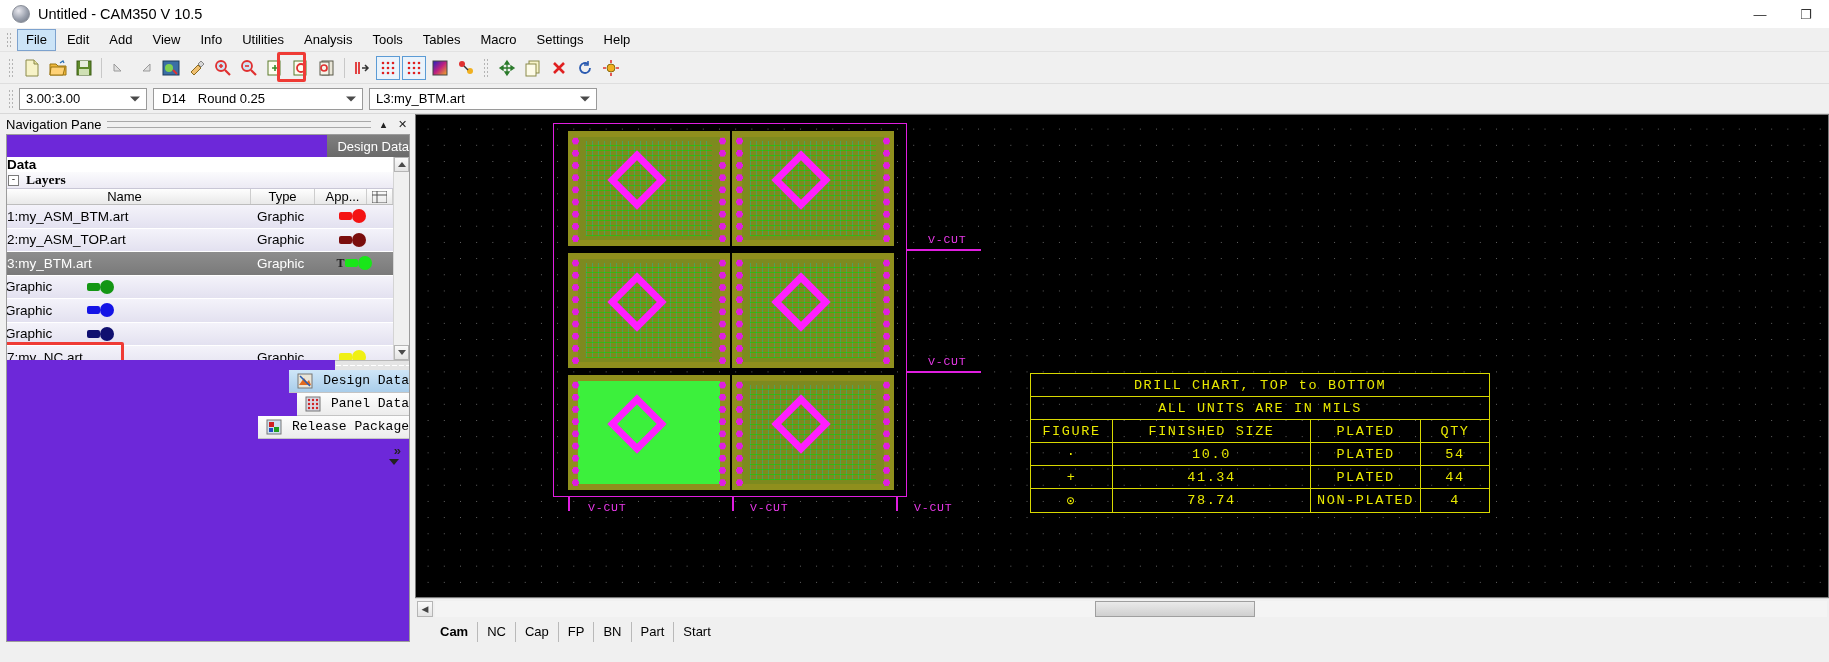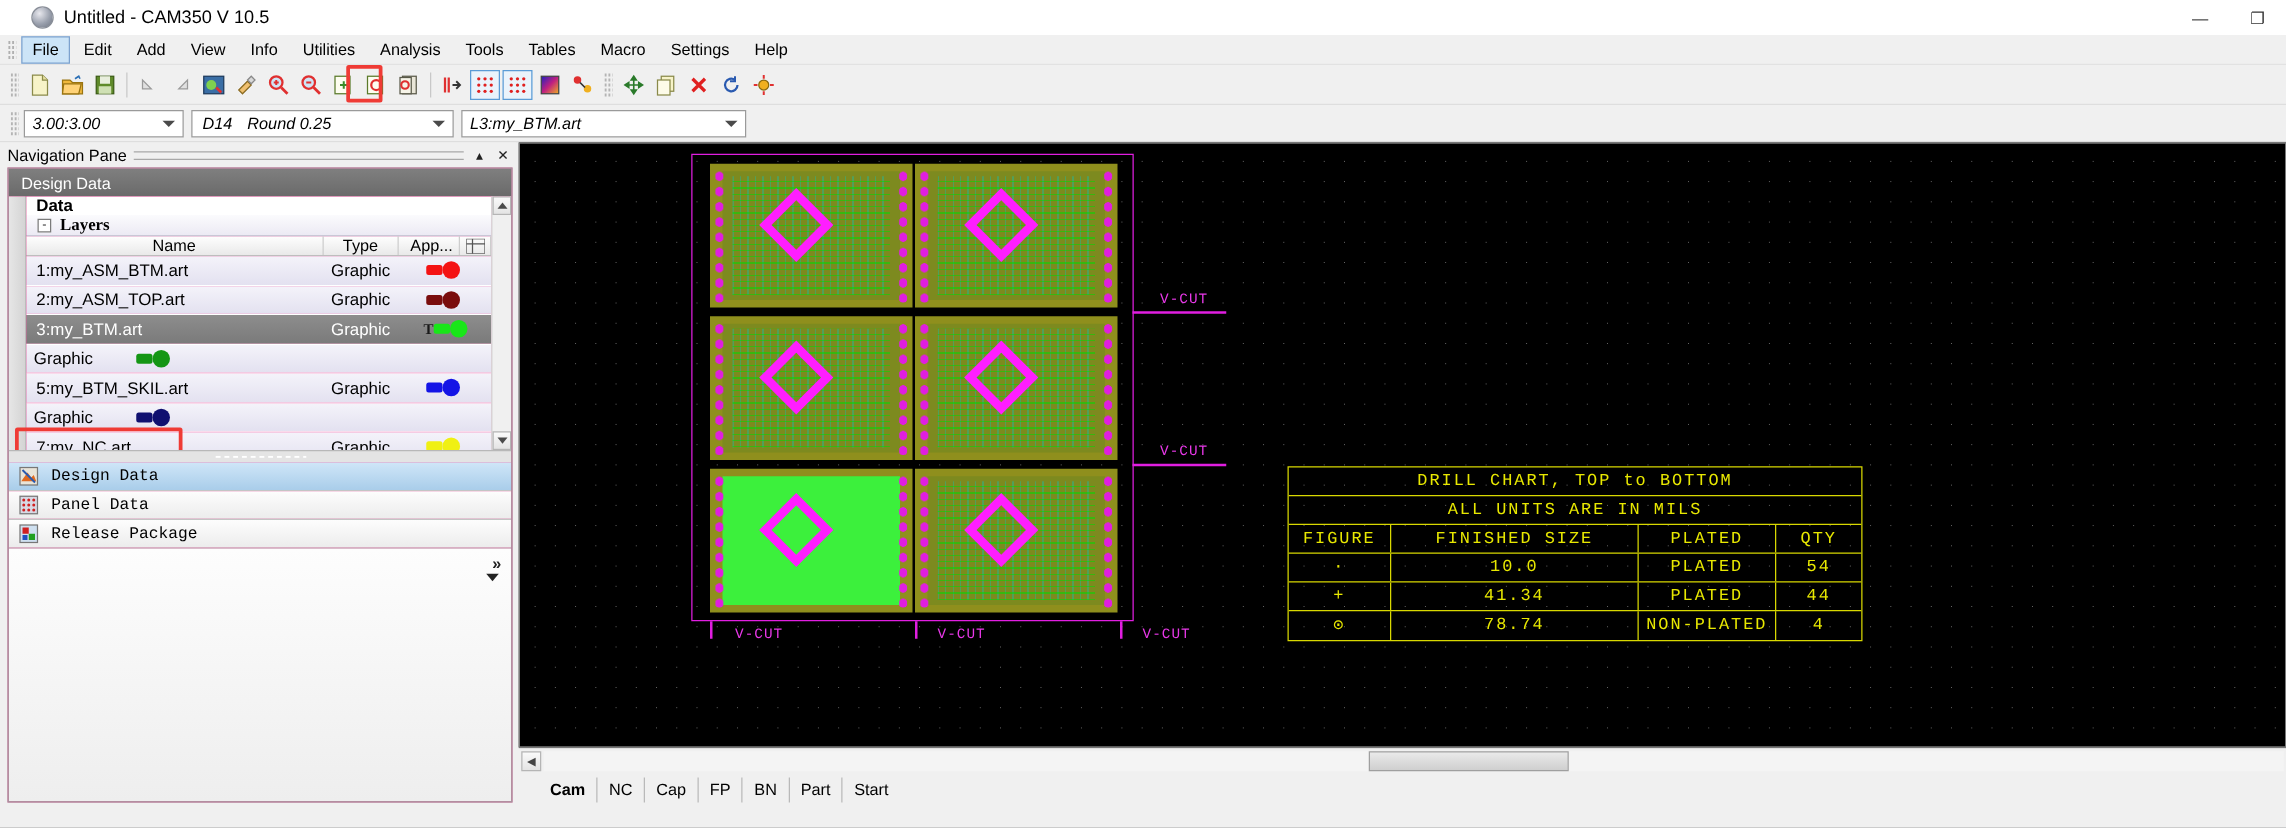--- a/index.html
+++ b/index.html
@@ -9,21 +9,21 @@
     overflow: hidden;
     font-family: "Liberation Sans", sans-serif;
     background: #ffffff;
   }
   .app { width: 1829px; height: 662px; position: relative; background:#f0f0f0; }
 
   
   .titlebar {
     height: 28px; background: #ffffff;
     display: flex; align-items: center;
-    padding-left: 25px; position: relative;
+    padding-left: 12px; position: relative;
   }
   .titlebar .appicon {
     width: 18px; height: 18px; border-radius: 50%;
     background: radial-gradient(circle at 35% 30%, #e8e8ee 0%, #9aa0ad 55%, #6d7380 100%);
     border: 1px solid #8a8f99; margin-right: 8px; flex: 0 0 auto;
   }
   .titlebar .title {
     font-size: 14.5px; color: #000; white-space: nowrap;
   }
   .wincontrols {
@@ -78,21 +78,21 @@
   
   .comborow {
     height: 30px; background: #f0f0f0; display: flex; align-items: center;
     padding-left: 4px; border-bottom: 1px solid #d8d8d8;
   }
   .combo {
     height: 22px; background: #fff; border: 1px solid #9a9a9a;
     display: flex; align-items: center; position: relative;
     font-size: 13px; color: #000; padding-left: 6px; margin-right: 6px;
   }
-  .combo .cval { white-space: nowrap; font-style: italic; }
+  .combo .cval { white-space: nowrap; }
   .combo .caret {
     position: absolute; right: 6px; top: 50%; transform: translateY(-50%);
     width: 0; height: 0; border-left: 5px solid transparent;
     border-right: 5px solid transparent; border-top: 5px solid #4a4a4a;
   }
   .combo.c1 { width: 128px; }
   .combo.c2 { width: 210px; padding-left: 8px; }
   .combo.c2 .cval { display:flex; gap: 12px; }
   .combo.c3 { width: 228px; }
 
@@ -104,22 +104,22 @@
   .nav-header {
     height: 20px; display: flex; align-items: center; gap: 6px;
     padding: 0 4px 0 6px; font-size: 13px; color: #000;
     background: #f0f0f0;
   }
   .nav-header .navtitle { white-space: nowrap; }
   .nav-header .hline { flex: 1; height: 7px;
     border-top: 1px solid #a8a8a8; border-bottom: 1px solid #a8a8a8; }
   .nav-header .hbtn { font-size: 11px; color: #222; width: 13px; text-align:center; }
   .nav-body {
-    flex: 1; margin: 0 3px 0 6px; border: 1px solid #9c9c9c; background: #ec4899;
-    display: flex; flex-direction: column; overflow: hidden;
+    flex: 1; margin: 0 3px 0 6px; border: 1px solid #9c9c9c; background: #6d28d9;
+    display: flex; flex-direction: column; overflow: hidden; align-items: flex-end;
   }
   .dd-title {
     height: 22px; background: linear-gradient(#7f7f7f, #6a6a6a);
     color: #fff; font-size: 13px; display:flex; align-items:center;
     padding-left: 10px;
   }
   .dd-area { flex: 1; display: flex; position: relative; overflow: hidden; }
   .dd-content { flex: 1; display: flex; flex-direction: column; overflow: hidden; }
   .dd-grouphdr {
     height: 24px; display: flex; align-items: center;
@@ -556,21 +556,20 @@
                 <div class="lrow">
                   <div class="c-type">Graphic</div>
                   <div class="c-app">
                     <span class="swatch">
                       <span class="tail" style="background: rgb(20, 150, 20);"></span>
                       <span class="dot" style="background: rgb(20, 150, 20);"></span>
                     </span>
                   </div>
                 </div>
                 <div class="lrow">
-                  <div class="c-name">5:my_BTM_SKIL.art</div>
                   <div class="c-type">Graphic</div>
                   <div class="c-app">
                     <span class="swatch">
                       <span class="tail" style="background: rgb(20, 20, 230);"></span>
                       <span class="dot" style="background: rgb(20, 20, 230);"></span>
                     </span>
                   </div>
                 </div>
                 <div class="lrow">
                   <div class="c-type">Graphic</div>

